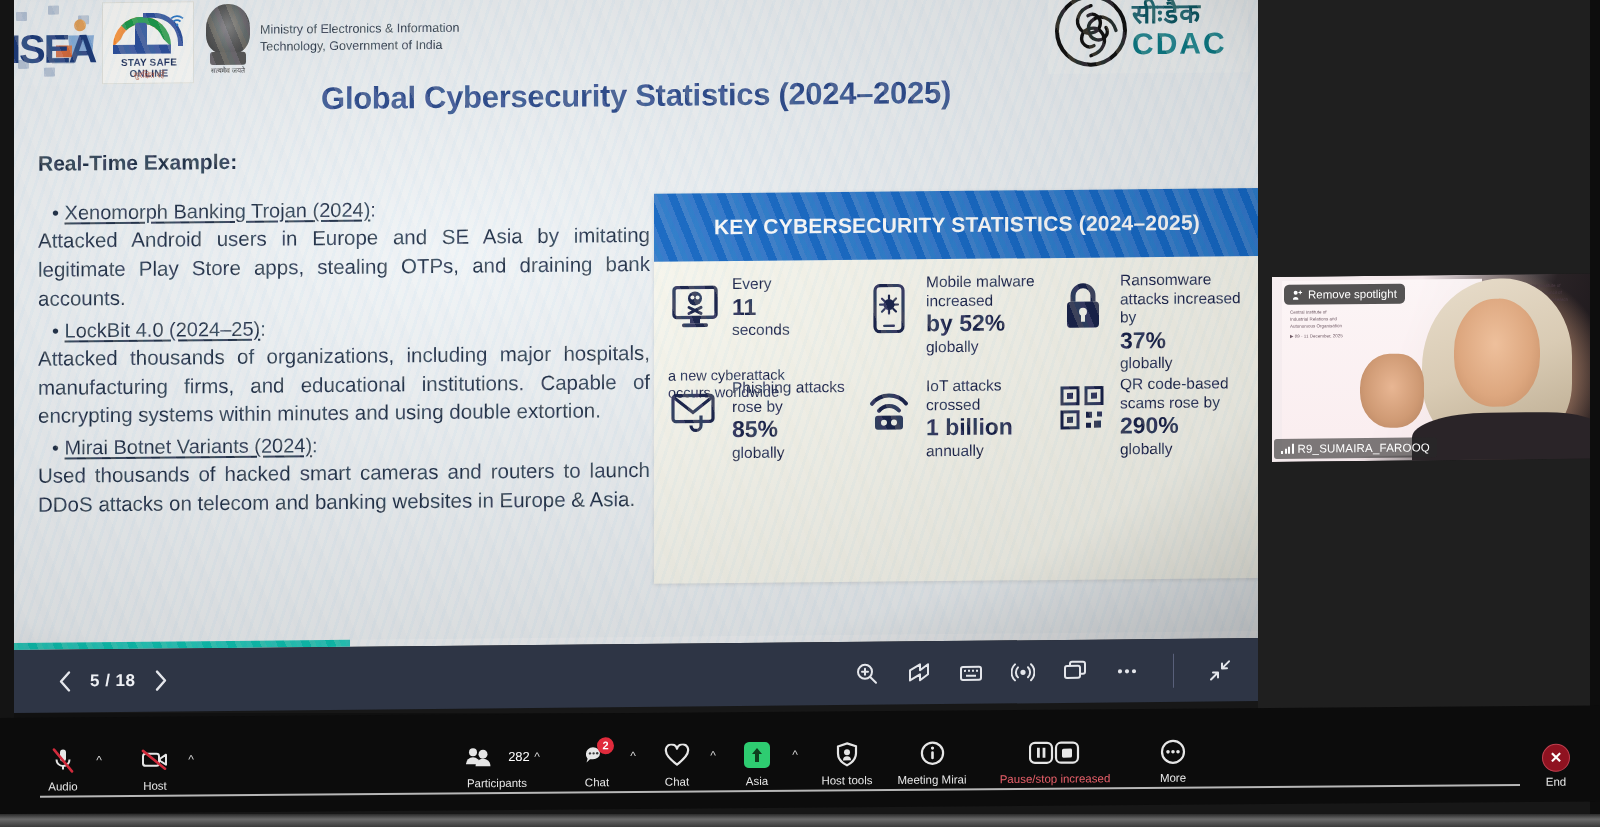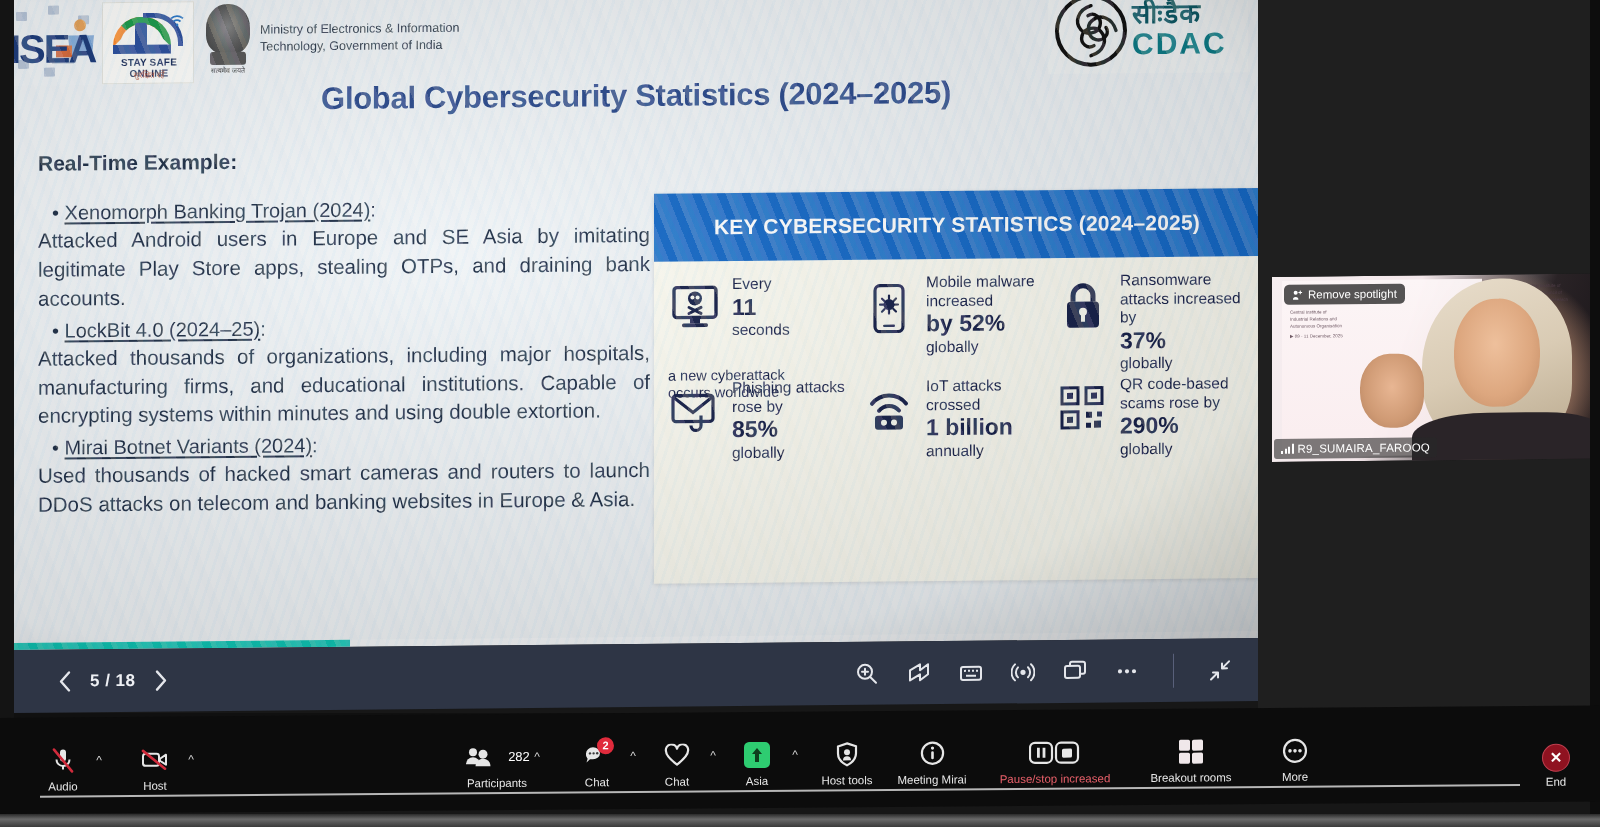--- a/index.html
+++ b/index.html
@@ -669,31 +669,20 @@
               <rect x="1" y="2" width="22" height="20" rx="5" fill="none" stroke="#e6e6e6" stroke-width="2.2"></rect>
               <rect x="8" y="7" width="2.8" height="10" fill="#e6e6e6"></rect>
                 <rect x="13.6" y="7" width="2.8" height="10" fill="#e6e6e6"></rect>
               <rect x="27" y="2" width="22" height="20" rx="5" fill="none" stroke="#e6e6e6" stroke-width="2.2"></rect>
               <rect x="33" y="8" width="10" height="9" rx="1.5" fill="#e6e6e6"></rect>
             </svg>
           </div>
           <div class="lbl red">Pause/stop increased</div>
         </div>
 
-        <div class="mb-item" style="width:122px;">
-          <div class="glyph">
-            <svg width="26" height="26" viewBox="0 0 26 26">
-              <rect x="1" y="1" width="11" height="11" rx="1.6" fill="#f0e8ea"></rect>
-              <rect x="14" y="1" width="11" height="11" rx="1.6" fill="#f0e8ea"></rect>
-              <rect x="1" y="14" width="11" height="11" rx="1.6" fill="#f0e8ea"></rect>
-              <rect x="14" y="14" width="11" height="11" rx="1.6" fill="#f0e8ea"></rect>
-            </svg>
-          </div>
-          <div class="lbl">Breakout rooms</div>
-        </div>
 
         <div class="mb-item" style="margin-left:6px;">
           <div class="glyph">
             <svg width="26" height="26" viewBox="0 0 26 26">
               <circle cx="13" cy="13" r="11" fill="none" stroke="#e6e6e6" stroke-width="2.2"></circle>
               <g fill="#e6e6e6">
                   <circle cx="8" cy="13" r="1.8"></circle>
                   <circle cx="13" cy="13" r="1.8"></circle>
                   <circle cx="18" cy="13" r="1.8"></circle>
                 </g>

